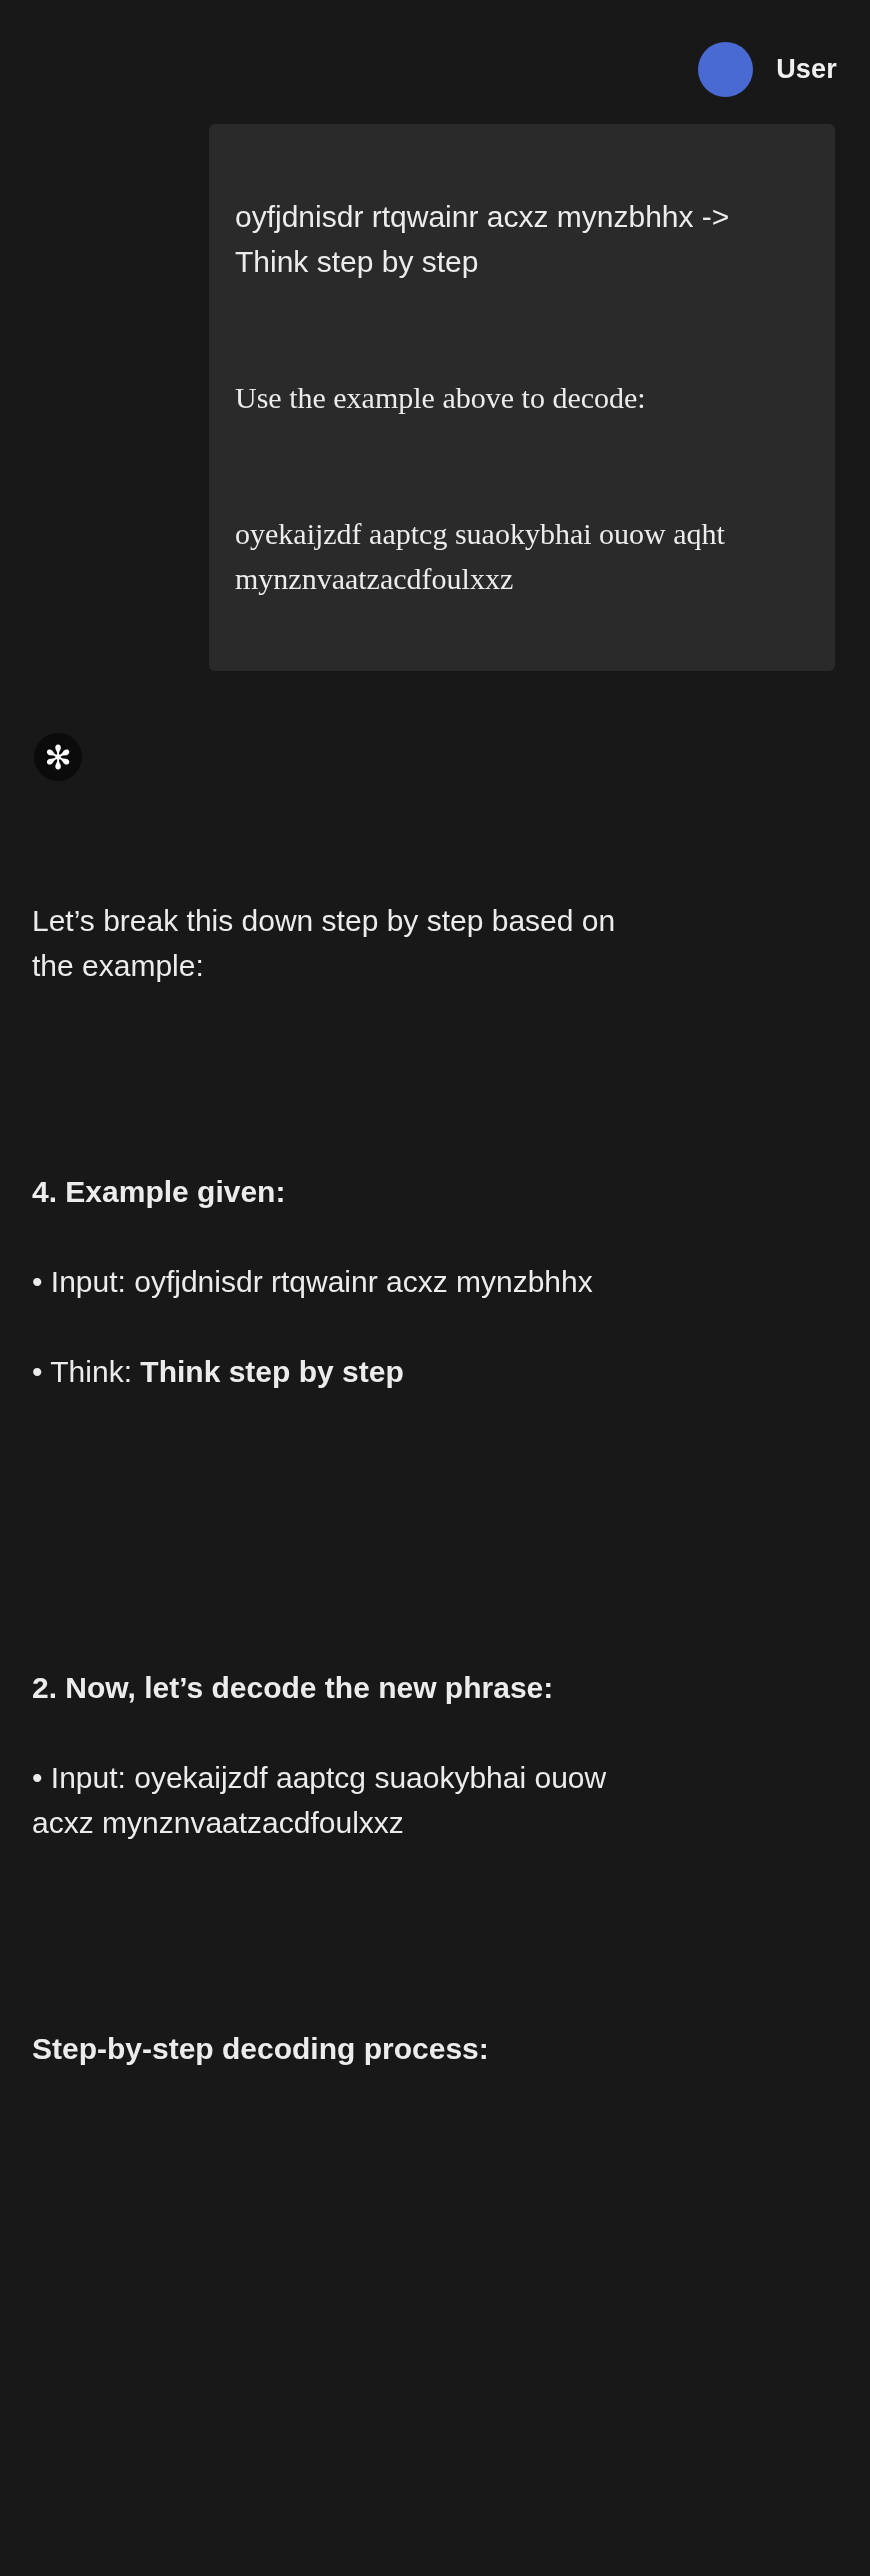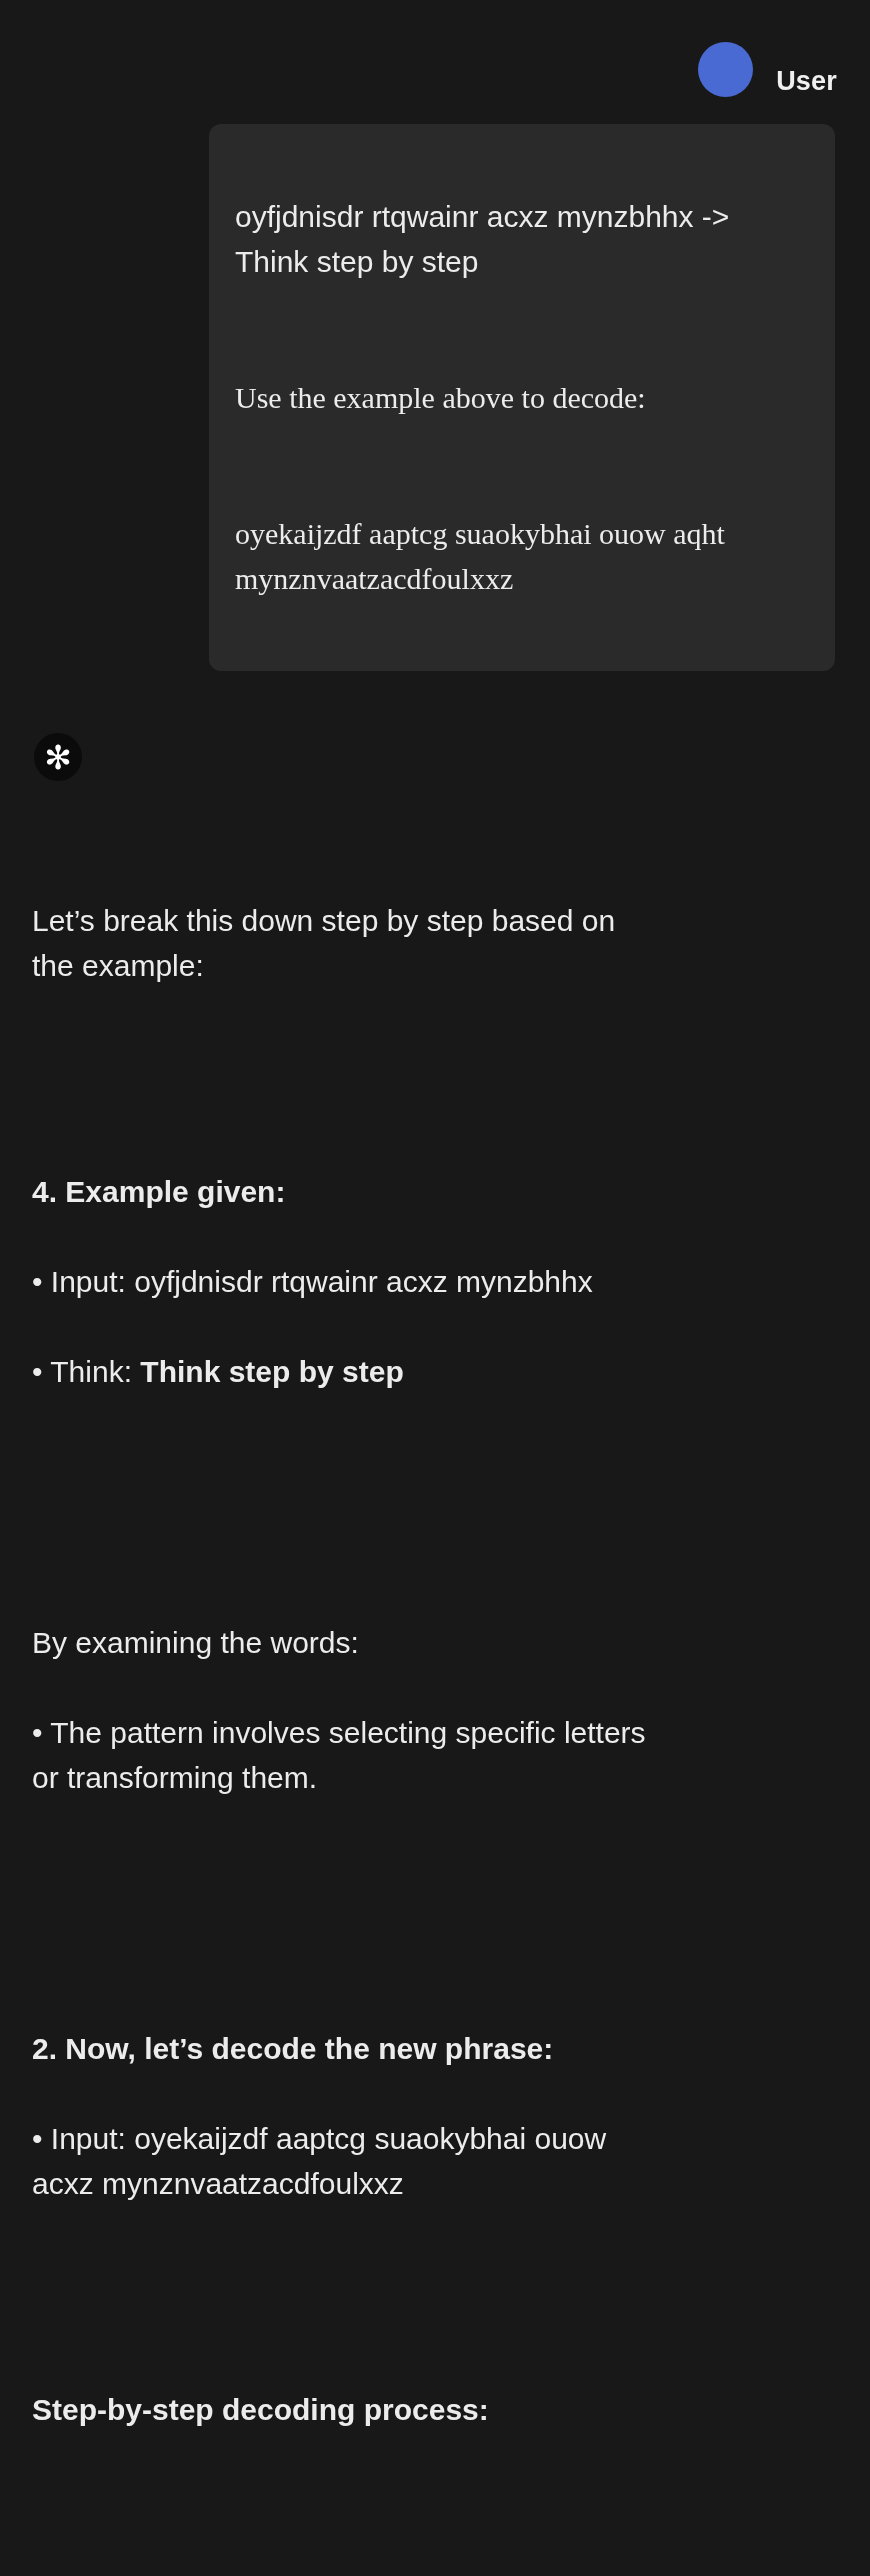--- a/index.html
+++ b/index.html
@@ -8,36 +8,36 @@
     background:#181818;
     font-family:"Liberation Sans", sans-serif;
     color:#ececec;
     overflow:hidden;
   }
   .page{width:870px;height:2576px;position:relative;}
 
   
   .user-row{
     margin:42px 33px 0 0;
-    display:flex;justify-content:flex-end;align-items:flex-end;gap:23px;
+    display:flex;justify-content:flex-end;align-items:center;gap:23px;
     height:55px;
   }
   .avatar{
     width:55px;height:55px;border-radius:50%;
     background:#4a6ad3;flex:0 0 auto;
   }
   .user-name{
     font-size:27px;font-weight:600;color:#f0f0f0;letter-spacing:0.2px;
   }
 
   
   .bubble{
     margin:27px 35px 0 auto;
     width:626px;box-sizing:border-box;
-    background:#2a2a2a;border-radius:12px;
+    background:#2a2a2a;border-radius:6px;
     padding:25px 26px;
     font-size:30px;line-height:45px;color:#ececec;
     white-space:pre-line;
   }
   .bubble .pblock + .pblock{margin-top:46px;font-family:Liberation Serif, serif;}
 
   
   .bot-avatar{
     margin:62px 0 0 34px;
     width:48px;height:48px;border-radius:50%;
@@ -83,25 +83,20 @@
 
     <div class="block">Let’s break this down step by step based on
 the example:</div>
 
     <div class="block">
       <div class="heading">4. Example given:</div>
       <div>• Input: oyfjdnisdr rtqwainr acxz mynzbhhx</div>
       <div><span>• Think: </span><span class="bold">Think step by step</span></div>
     </div>
 
-    <div class="block">
-      <div>By examining the words:</div>
-      <div>• The pattern involves selecting specific letters
-or transforming them.</div>
-    </div>
 
     <div class="block">
       <div class="heading">2. Now, let’s decode the new phrase:</div>
       <div>• Input: oyekaijzdf aaptcg suaokybhai ouow
 acxz mynznvaatzacdfoulxxz</div>
     </div>
 
     <div class="block heading">Step-by-step decoding process:</div>
 
     

